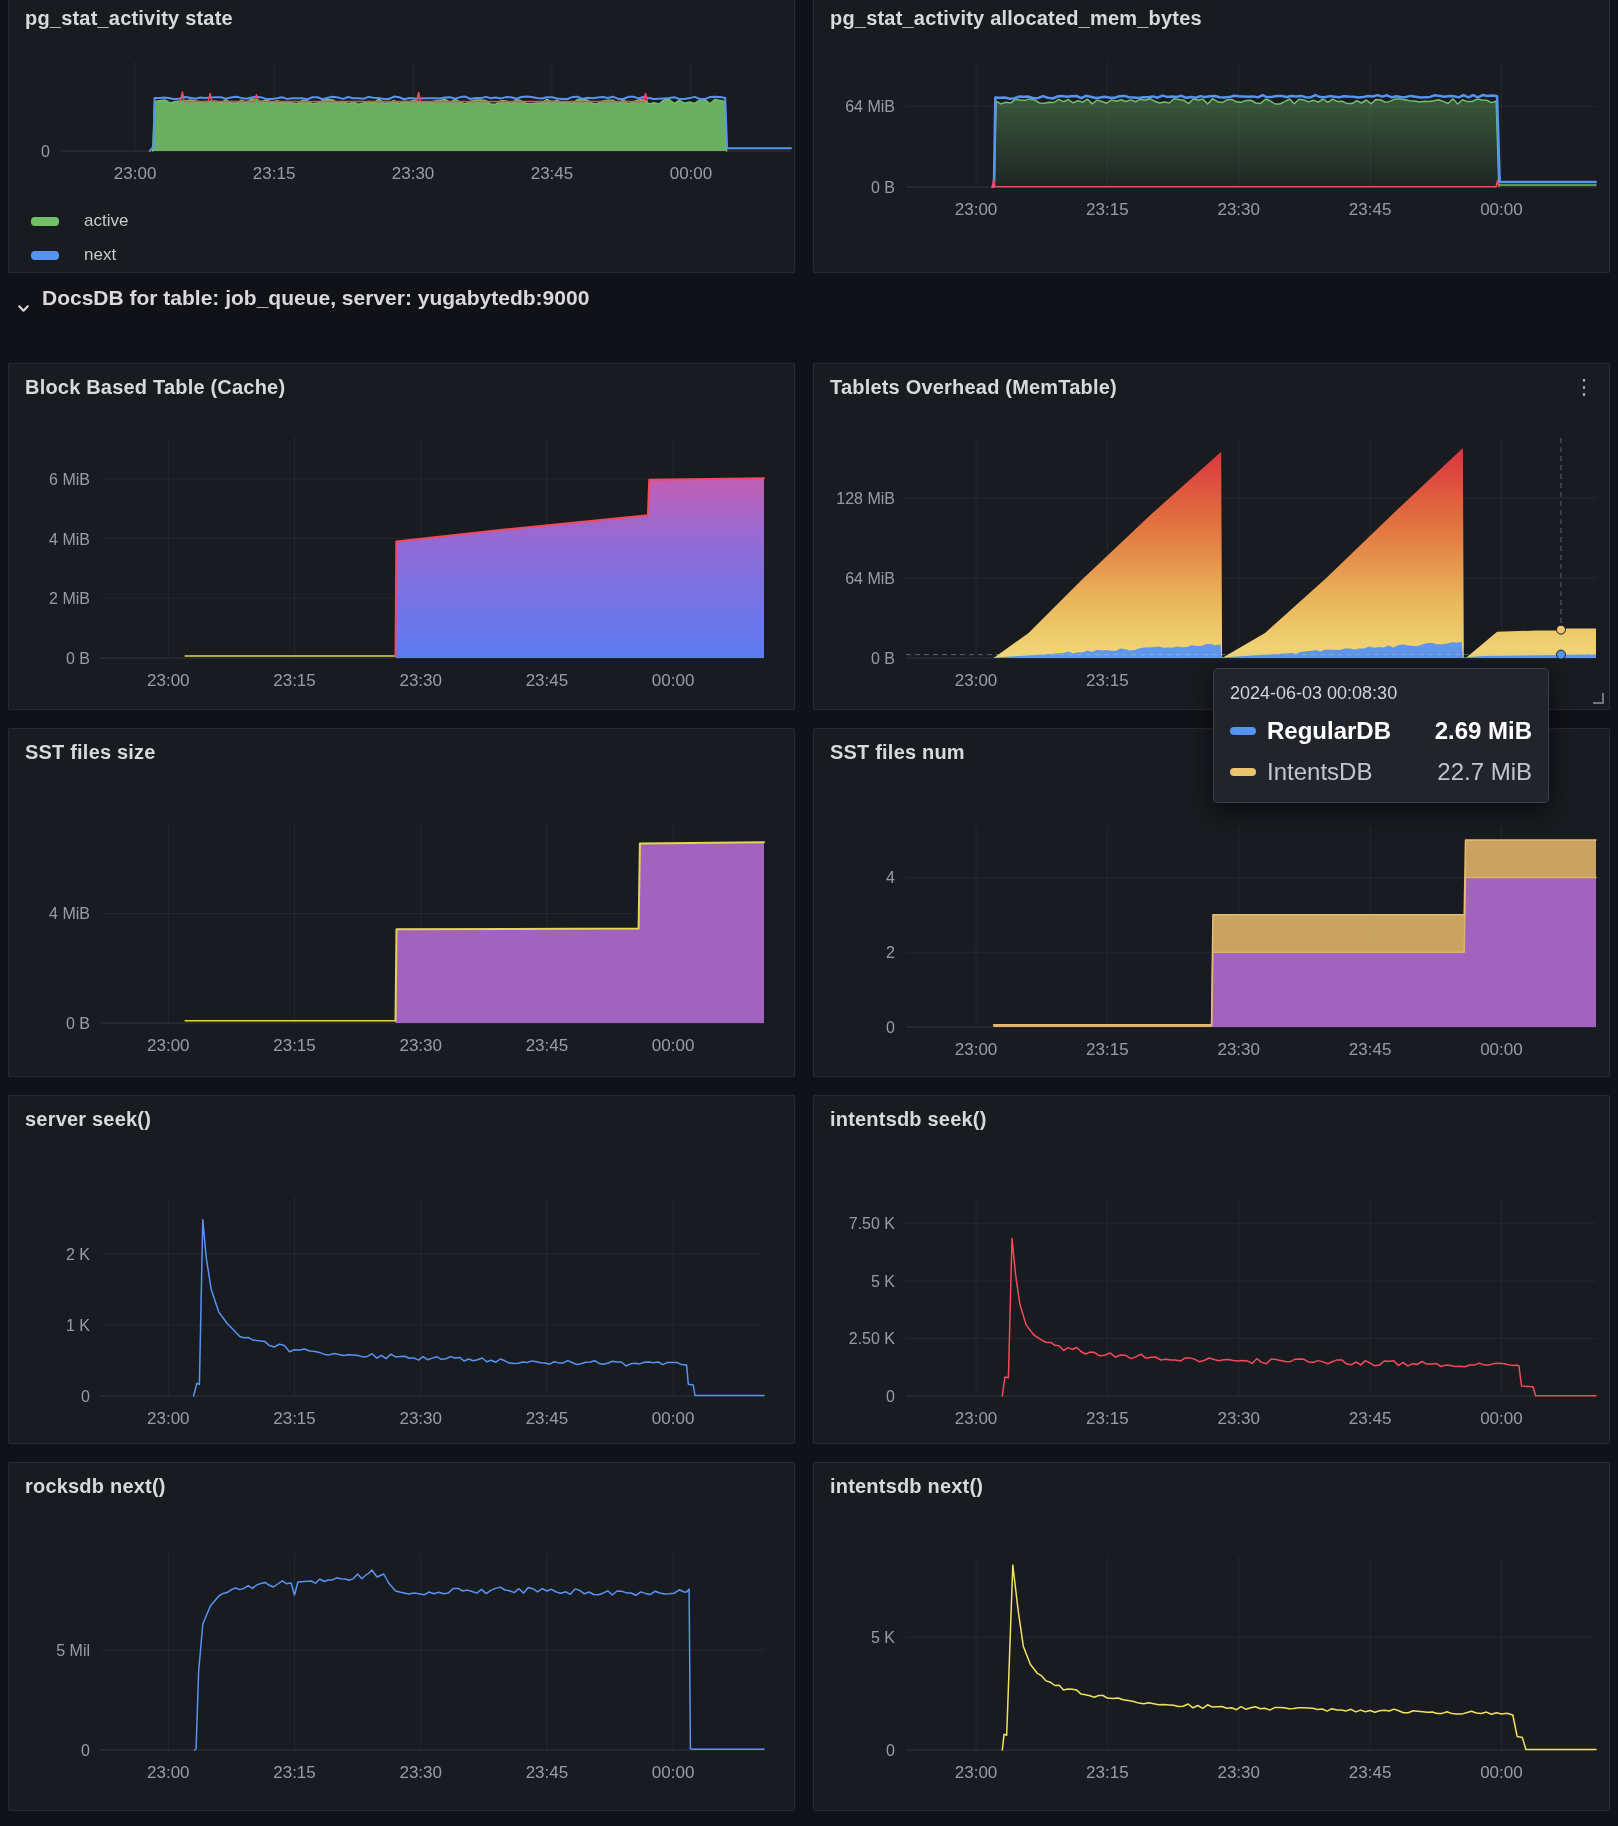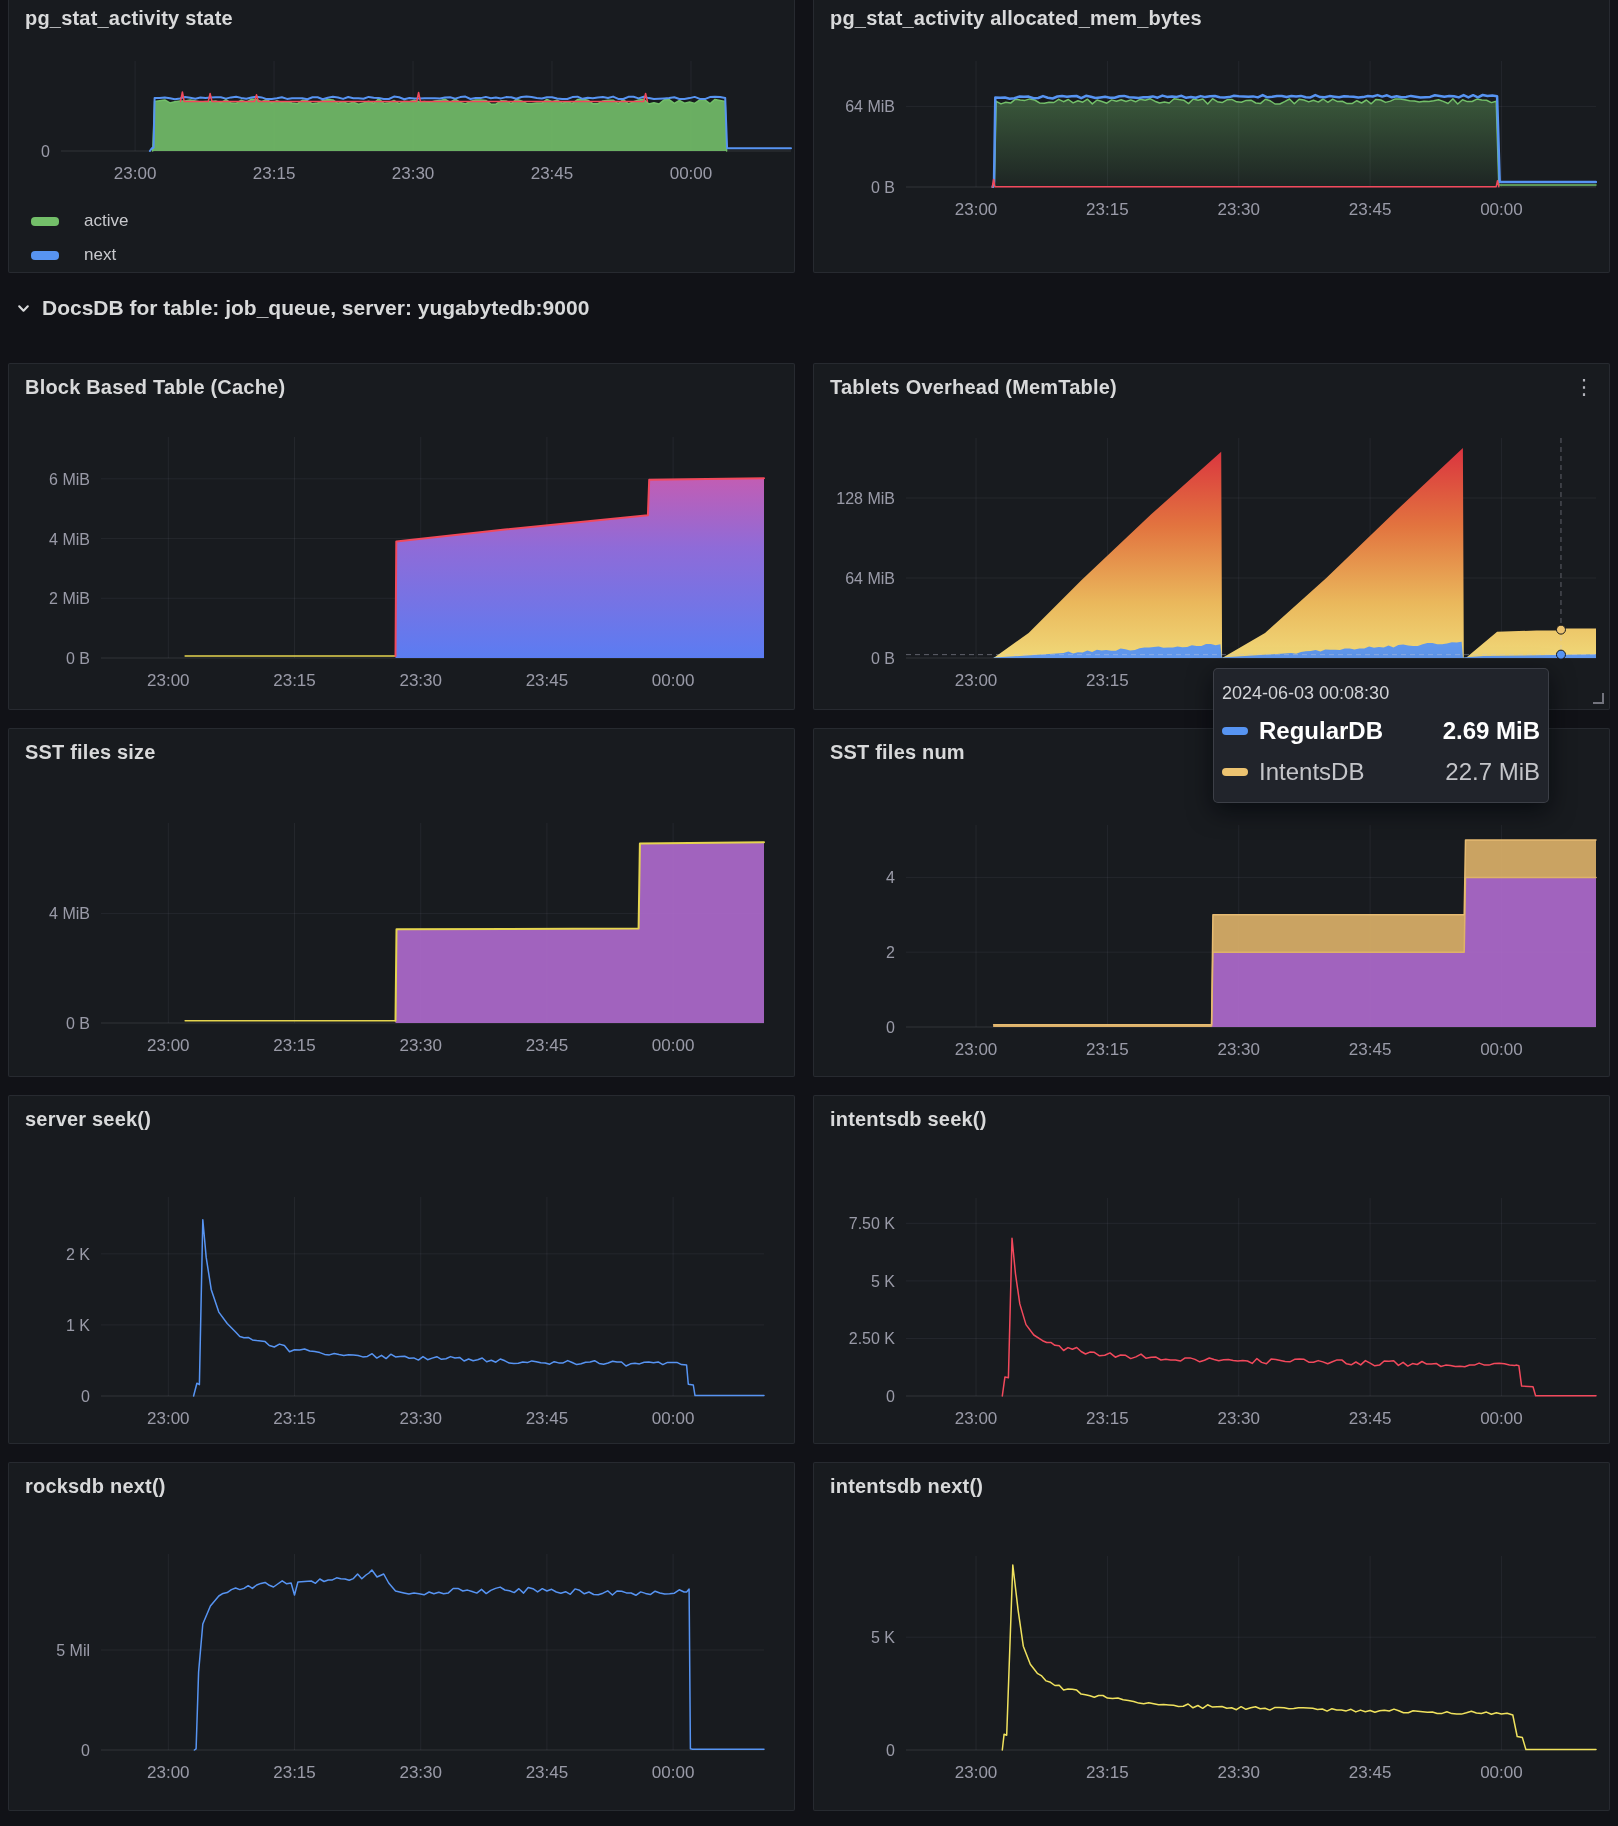--- a/index.html
+++ b/index.html
@@ -10,25 +10,25 @@
   }
   .panel{position:absolute;background:#181b1f;border:1px solid rgba(204,204,220,0.09);border-radius:2px;box-sizing:border-box}
   .ptitle{position:absolute;left:16px;top:12px;margin:0;font-size:20px;font-weight:600;color:#d8d9da;letter-spacing:.2px;white-space:nowrap}
   .plot{position:absolute}
   .plot svg{overflow:visible;display:block}
   .xt{font-size:17px;fill:rgba(204,204,220,0.72)}
   .yt{font-size:16px;fill:rgba(204,204,220,0.72)}
   .legend{position:absolute;left:22px}
   .li{display:flex;align-items:center;gap:25px;height:34px;font-size:17px;color:#c8c9cd;cursor:pointer}
   .pill{width:28px;height:9px;border-radius:4px;flex:0 0 auto}
-  .rowheader{position:absolute;left:16px;top:286px;height:44px;display:flex;align-items:center;gap:11px;color:#d8d9da;font-size:21px;font-weight:600;cursor:pointer;white-space:nowrap}
+  .rowheader{position:absolute;left:16px;top:286px;height:44px;display:flex;gap:11px;color:#d8d9da;font-size:21px;font-weight:600;cursor:pointer;white-space:nowrap}
   .tooltip{
     position:absolute;left:1213px;top:668px;width:336px;box-sizing:border-box;
     background:#21242b;border:1px solid rgba(204,204,220,0.16);border-radius:5px;
-    box-shadow:0 8px 24px rgba(1,4,9,0.65);padding:14px 8px 16px;z-index:60
+    box-shadow:0 8px 24px rgba(1,4,9,0.65);padding:14px 16px 16px;z-index:60
   }
   .tt-date{font-size:18px;color:#d3d4d8}
   .tt-row{display:flex;align-items:center;gap:11px;font-size:24px;color:#c4c5c9;margin-top:13px}
   .tt-row.bold{color:#ffffff;font-weight:700}
   .tt-swatch{width:26px;height:8px;border-radius:4px;flex:0 0 auto}
   .tt-val{margin-left:auto}
   .kebab{position:absolute;right:10px;top:8px;width:30px;height:30px;display:flex;align-items:center;justify-content:center;color:#b2b3ba;font-size:21px;border-radius:4px;cursor:pointer;z-index:5}
   .resize{position:absolute;right:5px;bottom:5px;width:9px;height:9px;border-right:2px solid rgba(204,204,220,0.5);border-bottom:2px solid rgba(204,204,220,0.5);cursor:nwse-resize}
   .chev{display:flex;align-items:center}
 </style>

